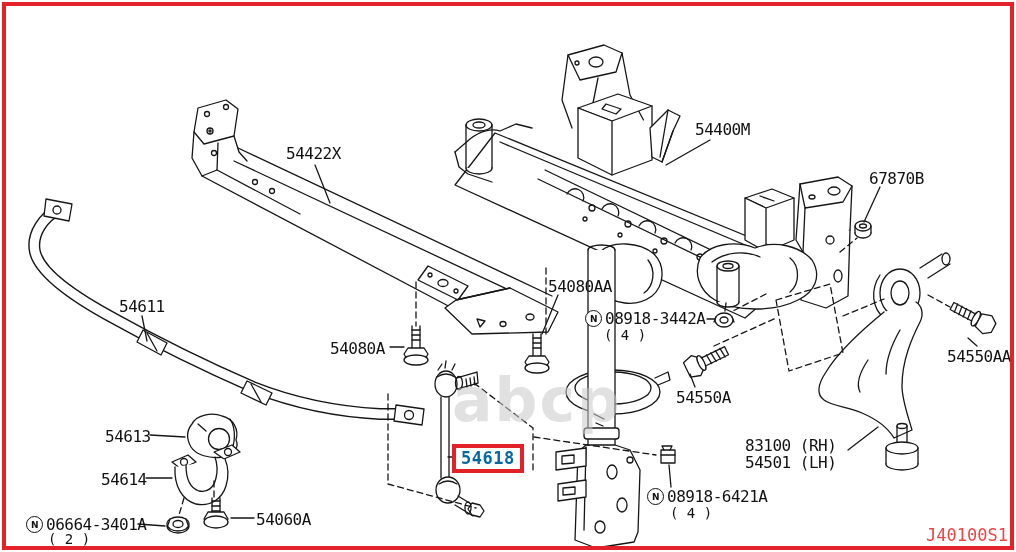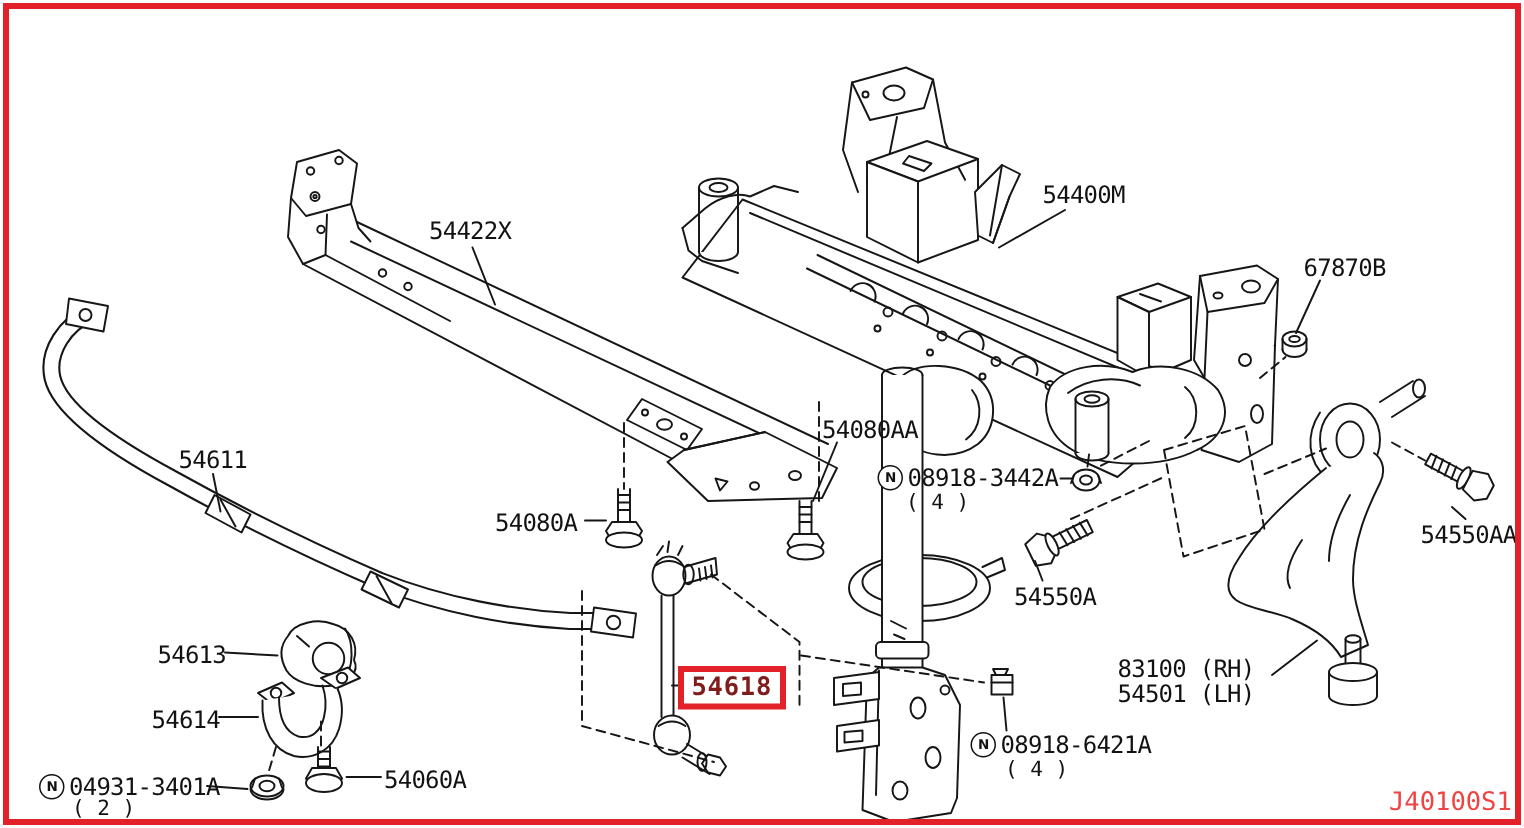--- a/index.html
+++ b/index.html
@@ -10,21 +10,21 @@
   .art{position:absolute;left:0;top:0;z-index:5;}
   .lbl{position:absolute;font:16px/19px "DejaVu Sans Mono",monospace;color:#121212;
        white-space:nowrap;letter-spacing:-0.5px;z-index:20;}
   .qty{position:absolute;font:14px/16px "DejaVu Sans Mono",monospace;color:#121212;
        white-space:nowrap;z-index:20;}
   .nrow{display:flex;align-items:center;gap:3px;}
   .nmark{display:inline-flex;width:15px;height:15px;border:1.6px solid #121212;border-radius:50%;
          align-items:center;justify-content:center;flex:0 0 auto;
          font:bold 9px "DejaVu Sans",sans-serif;color:#121212;background:#fff;}
   .hl{position:absolute;border:4px solid #e32128;background:#fff;padding:0 5px;
-      font:bold 17px/21px "DejaVu Sans Mono",monospace;color:#7f1d1d;z-index:25;
+      font:bold 17px/21px "DejaVu Sans Mono",monospace;color:#0369a1;z-index:25;
       letter-spacing:0.5px;}
   .code{position:absolute;font:17px/19px "DejaVu Sans Mono",monospace;color:#ef4444;z-index:20;}
   .wm{position:absolute;left:452px;top:370px;z-index:10;
       font:bold 60px/60px "DejaVu Sans",sans-serif;letter-spacing:2px;
       color:#c9c9c9;opacity:0.55;pointer-events:none;}
 </style>
 </head>
 <body>
 
 <div class="stage">
@@ -304,20 +304,21 @@
         <path d="M146,478 L172,478"></path>
         <path d="M448,457 L452,457"></path>
         <path d="M848,450 L878,427"></path>
         <path d="M671,487 L669,465"></path>
         <path d="M138,524 L165,526"></path>
         <path d="M254,518 L231,518"></path>
       </g>
     </g>
   </svg>
 
+  <div class="wm">abcp</div>
 
   <div class="lbl" style="left:286px;top:144px">54422X</div>
 
   <div class="lbl" style="left:695px;top:120px">54400M</div>
 
   <div class="lbl" style="left:869px;top:169px">67870B</div>
 
   <div class="lbl" style="left:119px;top:297px">54611</div>
 
   <div class="lbl" style="left:548px;top:277px">54080AA</div>
@@ -344,20 +345,20 @@
   <div class="lbl" style="left:101px;top:470px">54614</div>
 
   <div class="lbl nrow" style="left:647px;top:487px">
     <span class="nmark">N</span>
     <span>08918-6421A</span>
   </div>
   <div class="qty" style="left:670px;top:505px">( 4 )</div>
 
   <div class="lbl nrow" style="left:26px;top:515px">
     <span class="nmark">N</span>
-    <span>04931-3401A</span>
+    <span>06664-3401A</span>
   </div>
   <div class="qty" style="left:48px;top:531px">( 2 )</div>
 
   <div class="lbl" style="left:256px;top:510px">54060A</div>
 
   <div class="code" style="left:926px;top:526px">J40100S1</div>
 </div>
 
 </body></html>

